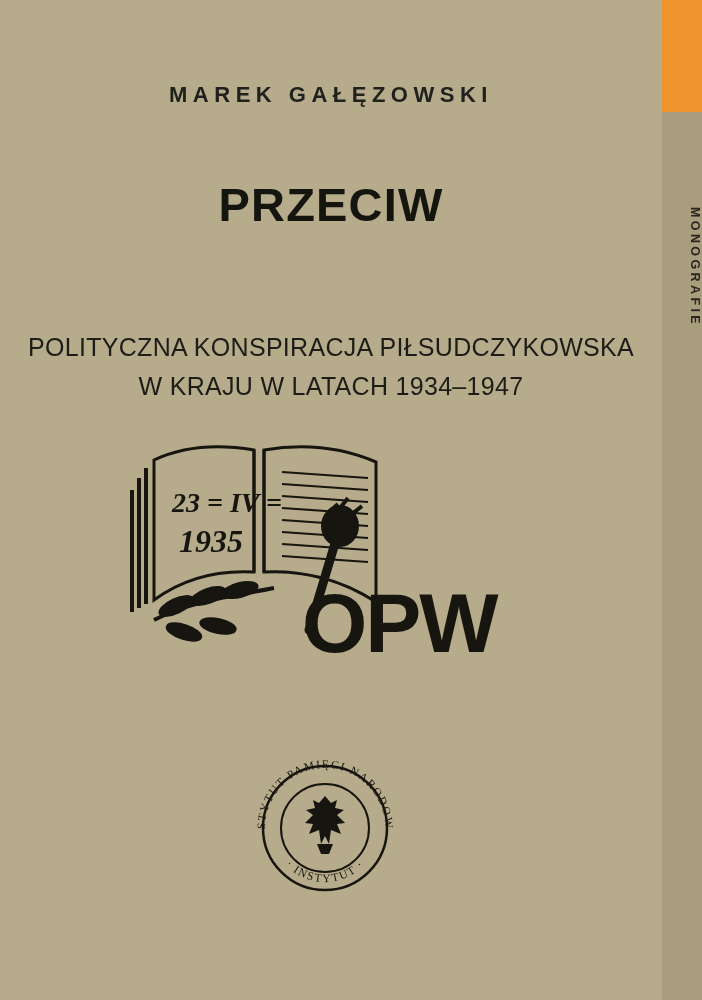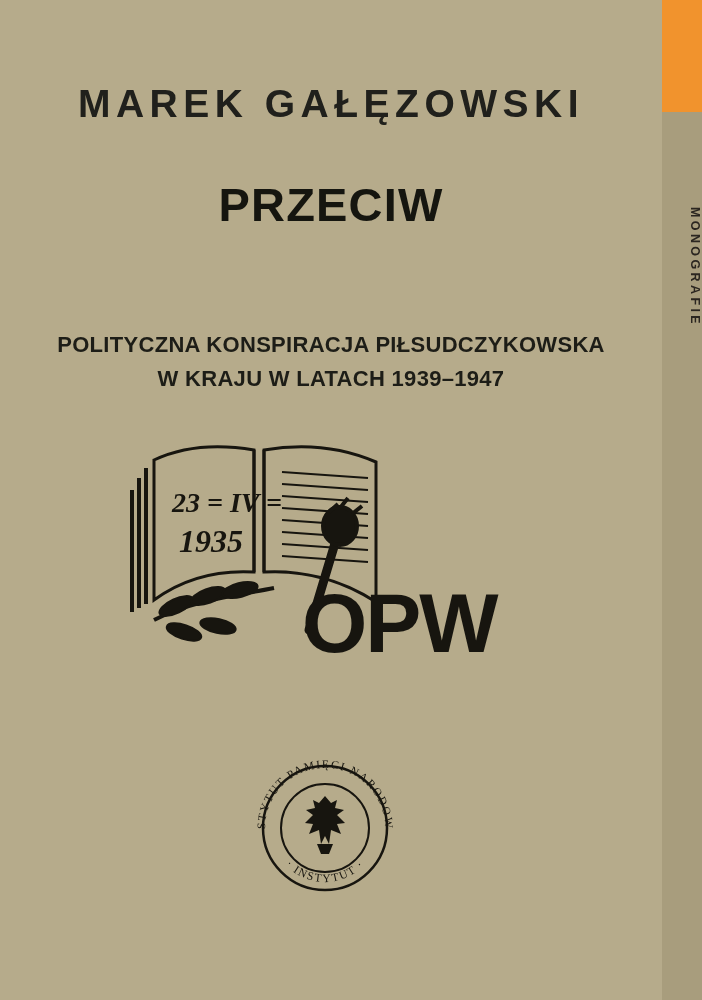--- a/index.html
+++ b/index.html
@@ -52,21 +52,21 @@
     justify-content: center;
     padding-top: 14px;
     box-sizing: border-box;
   }
   .author {
     position: absolute;
     top: 82px;
     left: 0;
     width: 662px;
     text-align: center;
-    font-size: 39px;
+    font-size: 22px;
     font-weight: bold;
     letter-spacing: 5.5px;
     color: #20201c;
   }
   .title {
     position: absolute;
     top: 172px;
     left: 0;
     width: 662px;
     text-align: center;
@@ -80,22 +80,22 @@
   }
   .subtitle {
     position: absolute;
     top: 328px;
     left: 0;
     width: 662px;
     text-align: center;
     color: #1d1d17;
   }
   .subtitle-line {
-    font-size: 22px;
-    font-weight: bold;
+    font-size: 25px;
+    font-weight: normal;
     letter-spacing: 0.3px;
     line-height: 1.55;
   }
   .emblem {
     position: absolute;
     top: 420px;
     left: 124px;
     width: 420px;
     height: 270px;
   }
@@ -117,21 +117,21 @@
   <div class="side-band-label">MONOGRAFIE</div>
 
   <div class="author">MAREK GAŁĘZOWSKI</div>
 
   <div class="title">
     <div class="title-line">PRZECIW</div>
   </div>
 
   <div class="subtitle">
     <div class="subtitle-line">POLITYCZNA KONSPIRACJA PIŁSUDCZYKOWSKA</div>
-    <div class="subtitle-line">W KRAJU W LATACH 1939–1947</div>
+    <div class="subtitle-line">W KRAJU W LATACH 1934–1947</div>
   </div>
 
   <div class="emblem">
     <svg viewBox="0 0 420 270" width="420" height="270" xmlns="http://www.w3.org/2000/svg">
       <g fill="none" stroke="#17150f" stroke-width="3">
 
         <path d="M30 40 L30 180 C60 158 95 150 130 152 L130 30 C95 24 60 26 30 40 Z" fill="#b6ab8b"></path>
 
         <path d="M22 48 L22 184" stroke-width="4"></path>
         <path d="M15 58 L15 188" stroke-width="4"></path>

